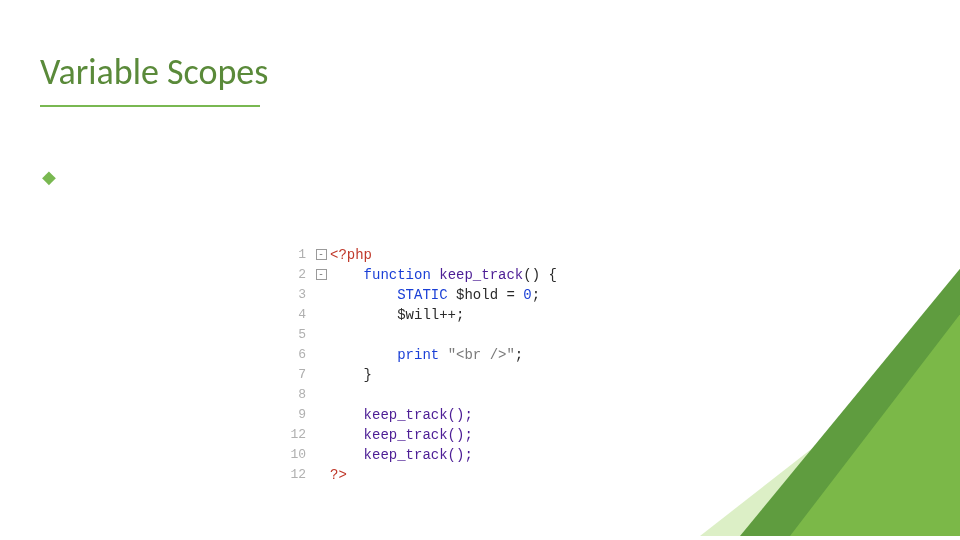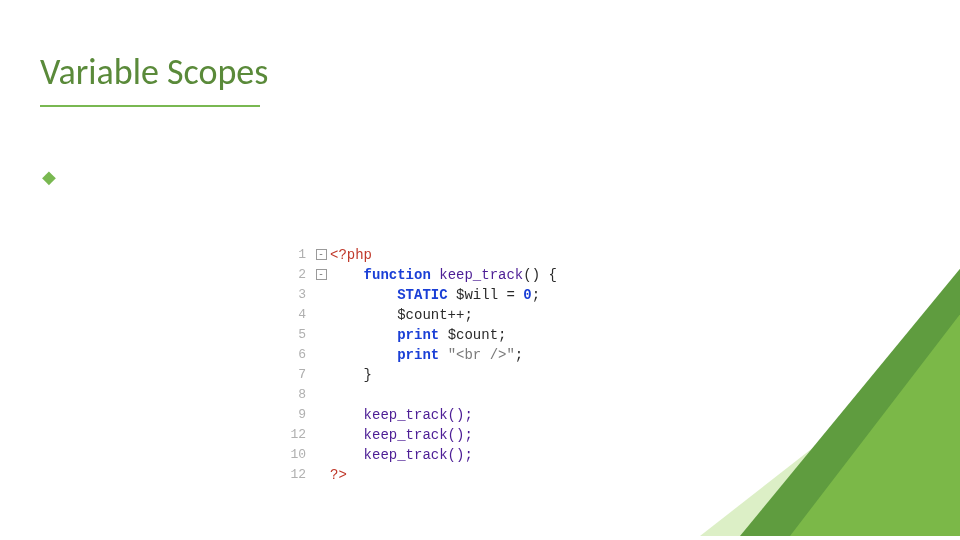--- a/index.html
+++ b/index.html
@@ -9,21 +9,21 @@
   .body{position:absolute;left:70px;top:160px;right:40px;font-size:22px;line-height:1.35;font-weight:400}
   .bullet-icon{position:absolute;left:42px;top:166px;color:#79b851;font-size:18px}
   .code-block{position:absolute;left:280px;top:245px;width:400px;background:#fff;font-family:Consolas,"Courier New",monospace;font-size:14px;line-height:20px}
   .code-row{display:flex;height:20px;align-items:center}
   .gutter-num{width:26px;text-align:right;color:#b0b0b0;padding-right:6px;font-size:13px}
   .fold-col{width:18px;position:relative;color:#9a9a9a;font-size:10px;text-align:center}
   .fold-box{display:inline-block;width:9px;height:9px;border:1px solid #9a9a9a;line-height:7px;font-size:10px;text-align:center;font-family:monospace;color:#7a7a7a}
   .fold-line{position:absolute;left:8px;top:0;bottom:0;width:1px;background:#d8d8d8}
   .code-cell{white-space:pre;color:#2a2a2a}
   .tok-tag{color:#c0392b}
-  .tok-kw{color:#1a3fd6;font-weight:bold}
+  .tok-kw{color:#1a3fd6;font-weight:normal}
   .tok-fn{color:#4c1d95}
   .tok-var{color:#2a2a2a}
   .tok-str{color:#7a7a7a}
   .tok-pn{color:#2a2a2a}
   .corner{position:absolute;right:-60px;bottom:-120px;width:360px;height:420px;pointer-events:none}
   .tri1{position:absolute;right:0;bottom:0;width:0;height:0;border-left:280px solid transparent;border-bottom:340px solid #5f9c3f}
   .tri2{position:absolute;right:0;bottom:0;width:0;height:0;border-left:230px solid transparent;border-bottom:300px solid rgba(146,208,80,0.55)}
   .tri3{position:absolute;right:0;bottom:0;width:0;height:0;border-left:320px solid transparent;border-bottom:250px solid rgba(168,216,112,0.4)}
 </style>
 </head>
@@ -44,35 +44,34 @@
       <div class="code-row">
         <div class="gutter-num">2</div>
         <div class="fold-col"><span class="fold-box">-</span></div>
         <div class="code-cell"><span class="tok-pn">    </span><span class="tok-kw">function</span><span class="tok-fn"> keep_track</span><span class="tok-pn">() {</span></div>
       </div>
       <div class="code-row">
         <div class="gutter-num">3</div>
         <div class="fold-col">
           <span class="fold-line"></span>
         </div>
-        <div class="code-cell"><span class="tok-pn">        </span><span class="tok-kw">STATIC</span><span class="tok-var"> $will = </span><span class="tok-kw">0</span><span class="tok-pn">;</span></div>
+        <div class="code-cell"><span class="tok-pn">        </span><span class="tok-kw">STATIC</span><span class="tok-var"> $hold = </span><span class="tok-kw">0</span><span class="tok-pn">;</span></div>
       </div>
       <div class="code-row">
         <div class="gutter-num">4</div>
         <div class="fold-col">
           <span class="fold-line"></span>
         </div>
-        <div class="code-cell"><span class="tok-var">        $count++;</span></div>
+        <div class="code-cell"><span class="tok-var">        $will++;</span></div>
       </div>
       <div class="code-row">
         <div class="gutter-num">5</div>
         <div class="fold-col">
           <span class="fold-line"></span>
         </div>
-        <div class="code-cell"><span class="tok-pn">        </span><span class="tok-kw">print</span><span class="tok-var"> $count;</span></div>
       </div>
       <div class="code-row">
         <div class="gutter-num">6</div>
         <div class="fold-col">
           <span class="fold-line"></span>
         </div>
         <div class="code-cell"><span class="tok-pn">        </span><span class="tok-kw">print</span><span class="tok-pn"> </span><span class="tok-str">"&lt;br /&gt;"</span><span class="tok-pn">;</span></div>
       </div>
       <div class="code-row">
         <div class="gutter-num">7</div>

